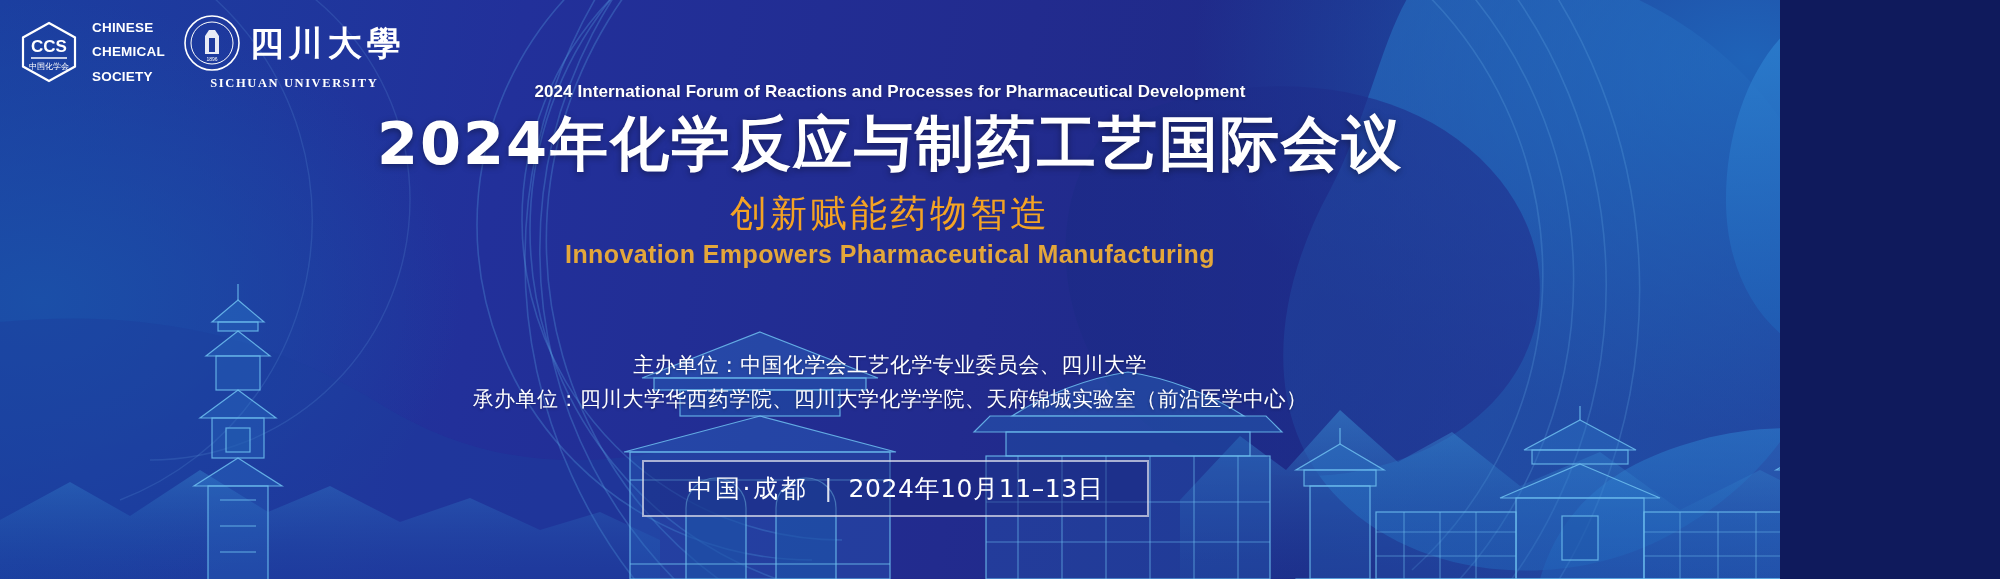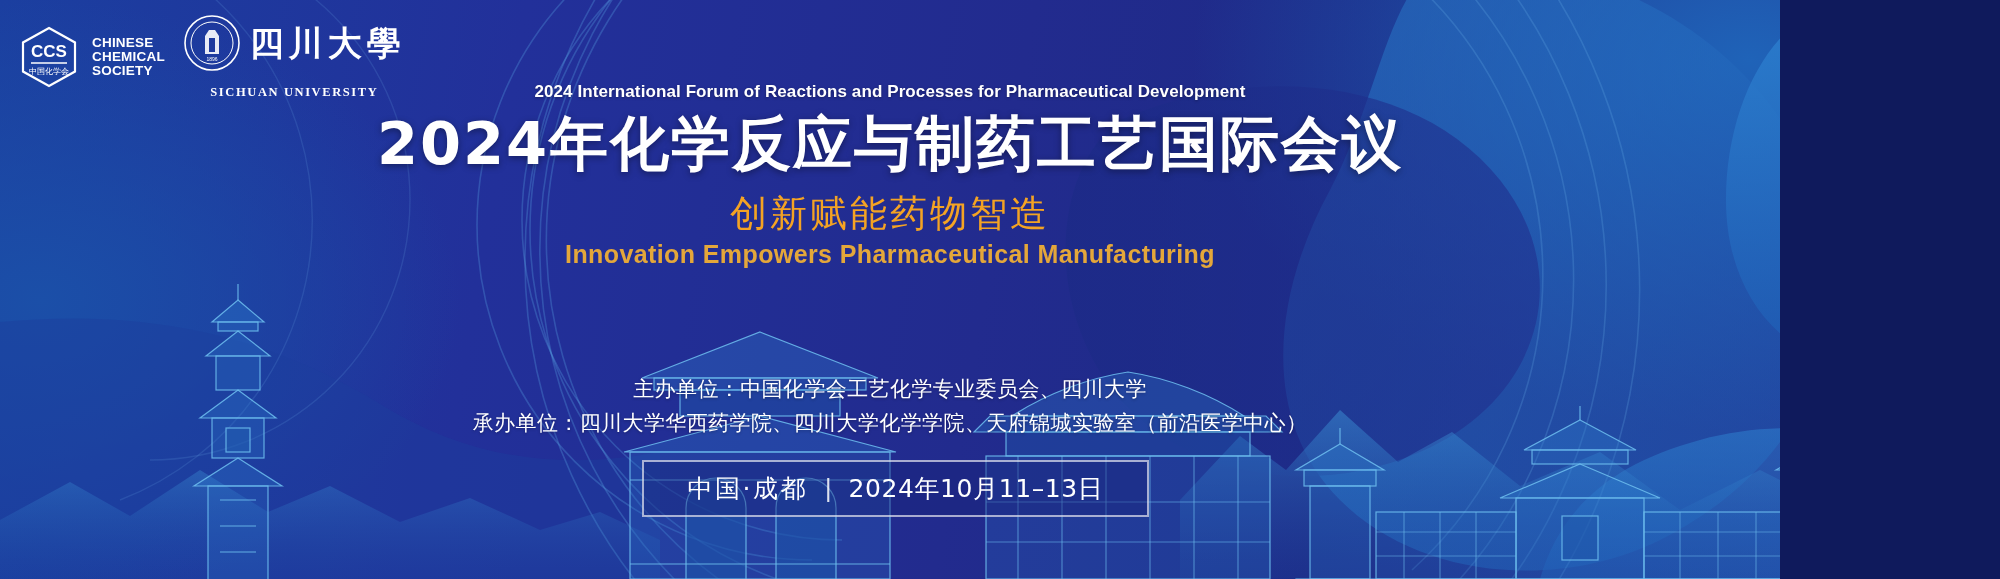--- a/index.html
+++ b/index.html
@@ -14,23 +14,23 @@
   }
   .layer{position:absolute;inset:0;}
   svg.layer{display:block;}
   .content{position:absolute;inset:0;z-index:40;}
 
   
   .logos{position:absolute;left:18px;top:14px;display:flex;align-items:center;gap:18px;}
   .ccs-wrap{display:flex;align-items:center;gap:12px;}
   .hexbadge{position:relative;width:62px;height:62px;}
   .hexbadge svg{display:block;}
-  .ccs-words{display:flex;flex-direction:column;line-height:1.06;}
+  .ccs-words{display:flex;flex-direction:column;line-height:1.06;gap:10px;}
   .ccs-words span{color:#fff;font-weight:bold;font-size:13.5px;letter-spacing:.2px;}
-  .scu-wrap{display:flex;flex-direction:column;align-items:center;gap:12px;}
+  .scu-wrap{display:flex;flex-direction:column;align-items:center;gap:3px;}
   .scu-row{display:flex;align-items:center;gap:9px;}
   .scu-seal{width:58px;height:58px;}
   .scu-cn{color:#fff;font-size:34px;font-weight:bold;letter-spacing:5px;
           font-family:"DejaVu Sans",sans-serif;line-height:1;}
   .scu-en{color:#fff;font-size:12.5px;font-weight:bold;letter-spacing:1.6px;
           font-family:"Liberation Serif",serif;margin-top:1px;}
 
   
   .head{position:absolute;left:0;right:0;top:82px;text-align:center;}
   .eyebrow{
@@ -45,21 +45,21 @@
   }
   .tag-cn{
     margin-top:18px;color:#f4a323;font-size:37px;letter-spacing:3px;
     font-family:"DejaVu Sans",sans-serif;line-height:1.1;
   }
   .tag-en{
     margin-top:6px;color:#e4a73a;font-size:25px;font-weight:bold;letter-spacing:.4px;text-align:center;
   }
 
   
-  .orgs{position:absolute;left:0;right:0;top:372px;text-align:center;}
+  .orgs{position:absolute;left:0;right:0;top:348px;text-align:center;}
   .org-line{color:#fff;font-size:21px;line-height:1.62;
             font-family:"DejaVu Sans",sans-serif;letter-spacing:.4px;
             text-shadow:0 1px 3px rgba(0,0,0,.3);}
 
   
   .pillwrap{position:absolute;left:0;right:0;top:460px;display:flex;justify-content:center;}
   .pill{
     display:flex;align-items:center;gap:17px;
     padding:10px 44px;border:2px solid rgba(255,255,255,.62);
     background:rgba(23,33,120,.42);

